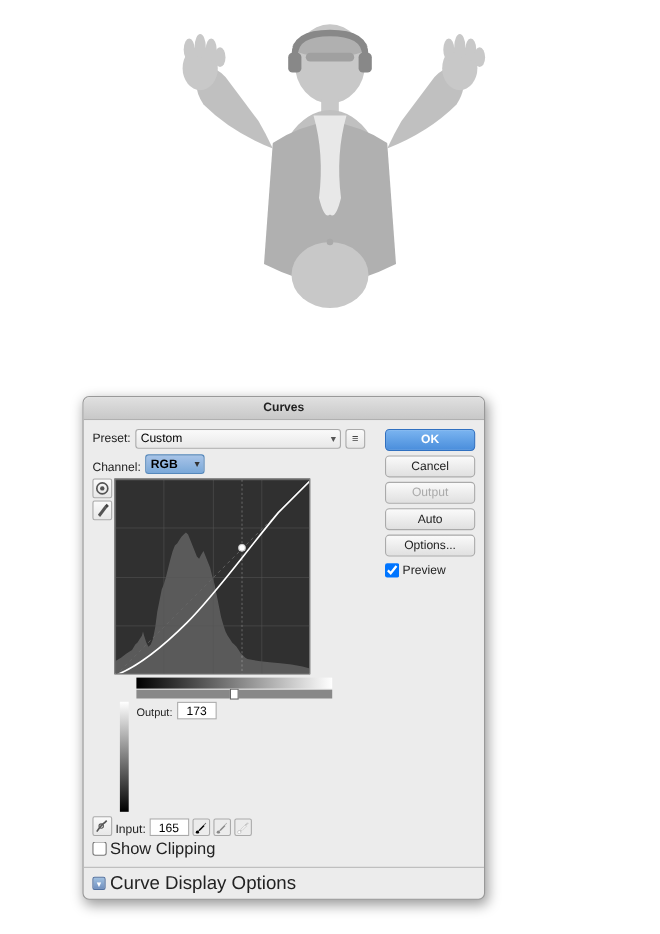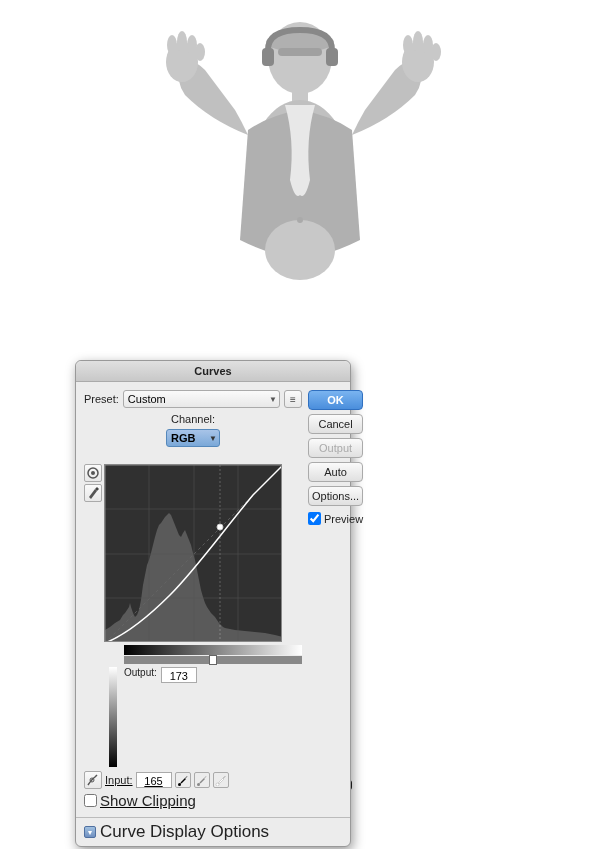--- a/index.html
+++ b/index.html
@@ -38,42 +38,42 @@
       left: 245px;
       width: 110px;
       height: 140px;
     }
 
     
     .dialog {
       position: absolute;
       top: 360px;
       left: 75px;
-      width: 276px;
+      width: 366px;
       background: #ececec;
       border: 1px solid #999;
       border-radius: 6px;
       box-shadow: 2px 4px 12px rgba(0,0,0,0.4);
     }
 
     .dialog-titlebar {
       background: linear-gradient(to bottom, #e0e0e0, #c8c8c8);
       border-radius: 6px 6px 0 0;
       padding: 4px 0;
       text-align: center;
       font-size: 11px;
       font-weight: bold;
       color: #222;
       border-bottom: 1px solid #aaa;
     }
 
     .dialog-body {
       display: flex;
       padding: 8px;
-      gap: 6px;
+      gap: 18px;
     }
 
     .dialog-left {
       flex: 1;
     }
 
     .dialog-right {
       display: flex;
       flex-direction: column;
       gap: 4px;
@@ -134,24 +134,23 @@
       align-items: center;
       justify-content: center;
       font-size: 10px;
       cursor: pointer;
       color: #444;
     }
 
     
     .channel-row {
       display: flex;
-      align-items: center;
-      margin-bottom: 17px;
+      align-items: flex-end;
+      margin-bottom: 4px;
       gap: 4px;
-      flex-direction: column;
     }
 
     .channel-label {
       color: #222;
       font-size: 11px;
       white-space: nowrap;
     }
 
     .channel-select-wrap {
       position: relative;
@@ -494,31 +493,31 @@
               </div>
             </div>
           </div>
 
           <div style="display:flex; align-items:flex-start; gap:2px; margin-top:3px;">
             <div style="width:18px; display:flex; flex-direction:column; align-items:center; gap:2px;">
 
               <div style="width:8px; height:100px; background:linear-gradient(to bottom,#fff,#000);"></div>
             </div>
             <div>
-              <div style="display:flex; align-items:flex-start; gap:4px; margin-bottom:3px;">
+              <div style="display:flex; align-items:flex-end; gap:4px; margin-bottom:3px;">
                 <span style="font-size:10px; color:#222;">Output:</span>
                 <div class="value-box" style="border:1px solid #aaa; background:#fff; width:36px; height:16px; font-size:11px; text-align:center; line-height:16px;">173</div>
               </div>
             </div>
           </div>
 
         </div>
       </div>
 
-      <div class="bottom-row" style="margin-top:4px; display:flex; align-items:center; gap:3px; flex-wrap:wrap;text-decoration:underline;">
+      <div class="bottom-row" style="margin-top:4px; display:flex; align-items:flex-end; gap:3px; flex-wrap:wrap;">
 
         <div style="width:18px; height:18px; background:linear-gradient(to bottom,#fafafa,#e8e8e8); border:1px solid #aaa; border-radius:2px; display:flex; align-items:center; justify-content:center; font-size:9px; cursor:pointer;">
           <svg width="12" height="12" viewBox="0 0 12 12">
               <path d="M1 11 C3 8 5 5 8 3 L10 1" fill="none" stroke="#555" stroke-width="1.5"></path>
               <circle cx="5" cy="6" r="2" fill="none" stroke="#555" stroke-width="1"></circle>
             </svg>
         </div>
         <span style="font-size:11px; color:#222;">Input:</span>
         <div class="value-box" style="border:1px solid #aaa; background:#fff; width:36px; height:16px; font-size:11px; text-align:center; line-height:16px; display:inline-block;">165</div>
 

